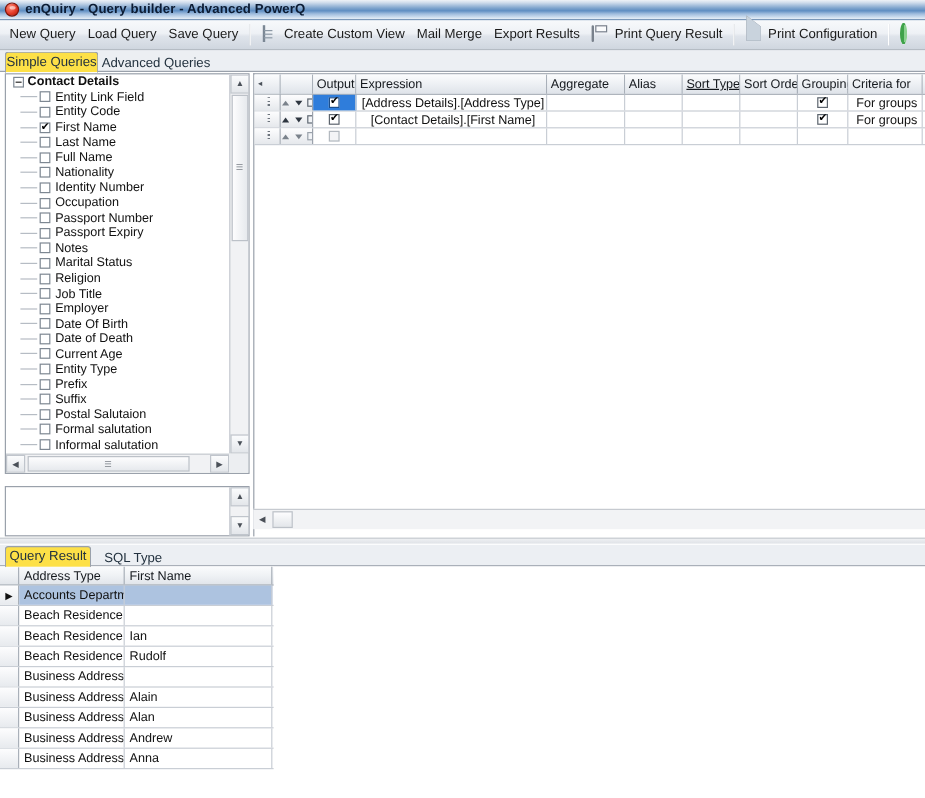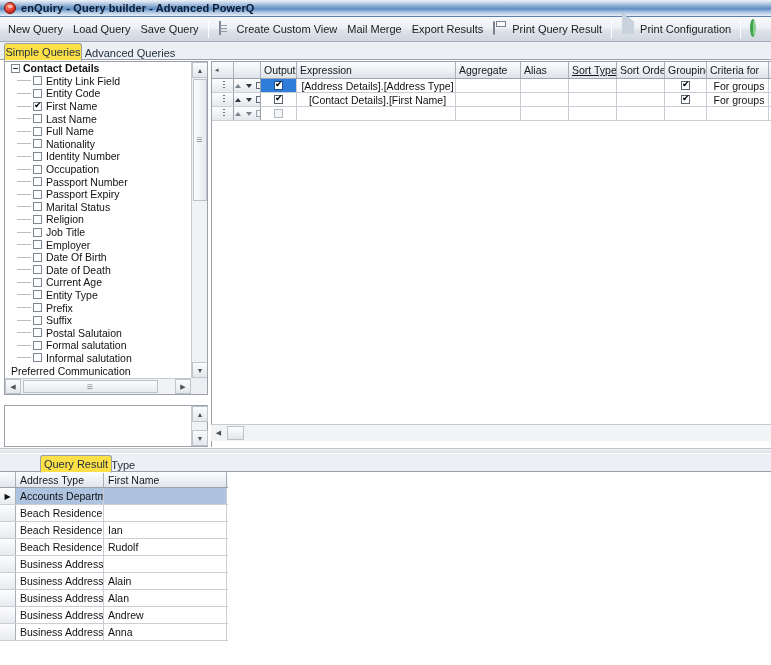--- a/index.html
+++ b/index.html
@@ -444,20 +444,25 @@
             <span>Passport Number</span>
           </div>
           <div class="tnode">
             <span class="t-dash"></span>
             <span class="t-cb"></span>
             <span>Passport Expiry</span>
           </div>
           <div class="tnode">
             <span class="t-dash"></span>
             <span class="t-cb"></span>
+            <span>Notes</span>
+          </div>
+          <div class="tnode">
+            <span class="t-dash"></span>
+            <span class="t-cb"></span>
             <span>Marital Status</span>
           </div>
           <div class="tnode">
             <span class="t-dash"></span>
             <span class="t-cb"></span>
             <span>Religion</span>
           </div>
           <div class="tnode">
             <span class="t-dash"></span>
             <span class="t-cb"></span>
@@ -684,21 +689,21 @@
   </div>
 
   <div id="gridhscroll">
     <div class="arr">◀</div>
     <div class="thumb"></div>
   </div>
 
   <div id="gridsplit"></div>
 
   <div id="bottabs">
-    <div class="tab active" style="left:4px;width:72px;margin-left:36px;">
+    <div class="tab active" style="left:4px;width:72px;">
       <span>Query Result</span>
     </div>
     <div class="tab plain" style="left:78px;width:66px;">
       <span>SQL Type</span>
     </div>
   </div>
 
   <div id="resultgrid">
     <div class="rhead" id="result-head">
         <div class="rh" style="flex: 0 0 16px;"></div>

